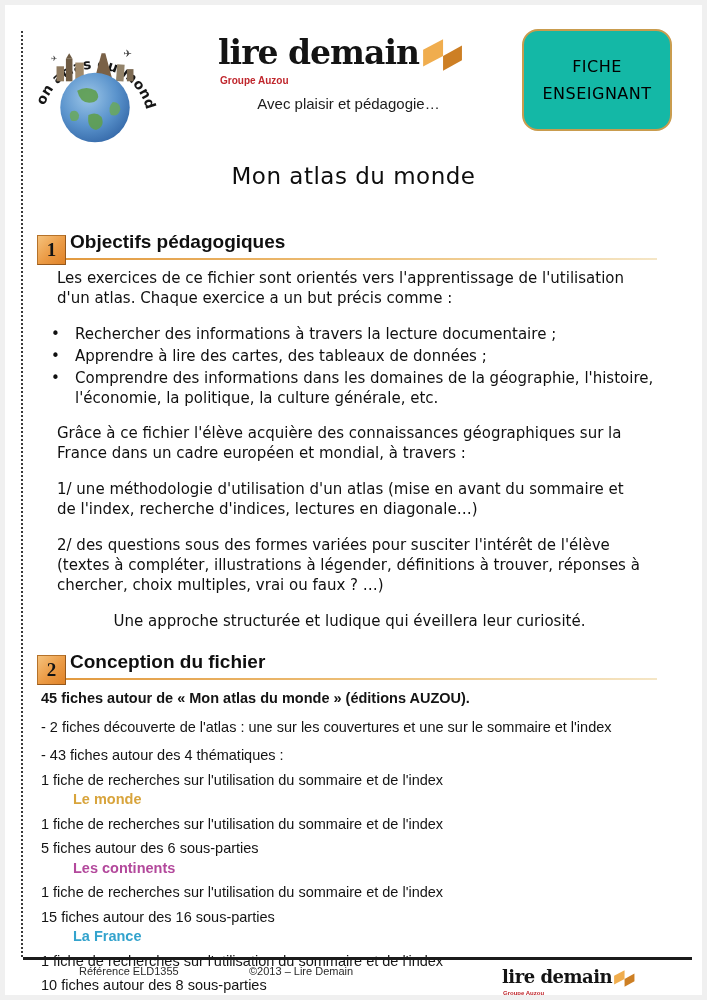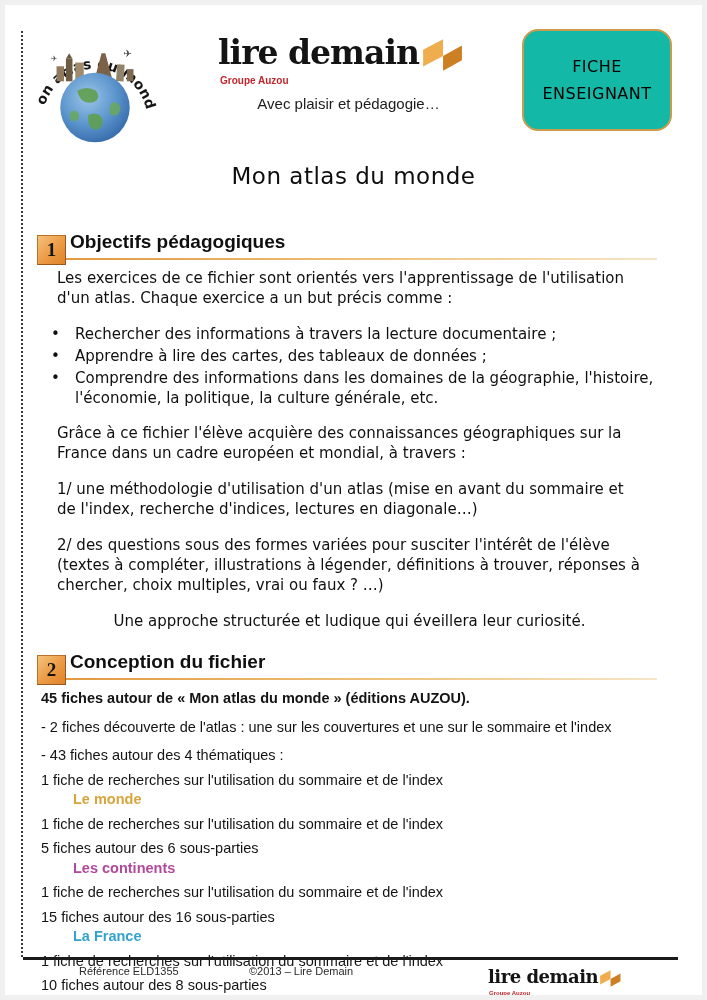--- a/index.html
+++ b/index.html
@@ -59,21 +59,21 @@
   .s2{padding:8px 44px 0 36px;font-family:"Liberation Sans",sans-serif;font-size:14.5px;line-height:16.5px;color:#141414;}
   .s2 .lead{font-weight:bold;margin-top:2px;}
   .s2 .discovery{margin-top:12px;}
   .s2 .themes-intro{margin-top:12px;}
   .s2 .theme-name{font-weight:bold;padding-left:32px;margin-top:3px;}
   .s2 .theme-line{margin-top:8px;}
   .s2 .correction{margin-top:19px;}
 
   
   .footer{
-    position:absolute;left:18px;right:24px;top:952px;
+    position:absolute;left:18px;right:10px;top:952px;
     border-top:3px solid #1b1b1b;padding-top:5px;
     display:flex;align-items:flex-start;
     font-family:"Liberation Sans",sans-serif;font-size:11px;color:#2a2a2a;
   }
   .footer .ref{margin-left:56px;width:170px;}
   .footer .copy{flex:1;text-align:left;}
   .footer-brand{width:190px;display:flex;justify-content:flex-start;padding-left:50px;}
   .footer-lockup{position:relative;display:flex;align-items:center;}
   .footer-brand-name{font-family:"DejaVu Serif",serif;font-size:18px;font-weight:600;color:#141414;letter-spacing:-.5px;line-height:1;}
   .footer-brand-group{position:absolute;left:1px;bottom:-8px;font-size:6px;font-weight:bold;color:#c0272d;}

